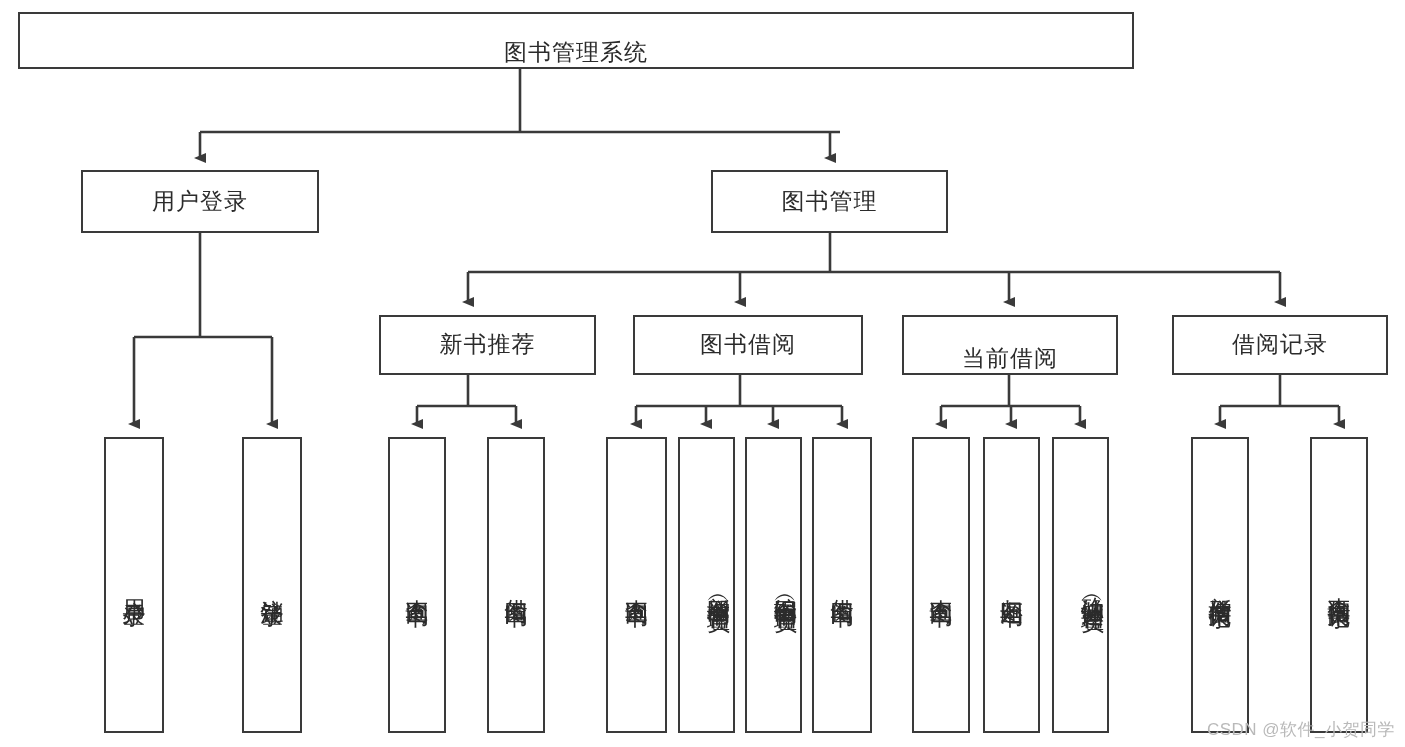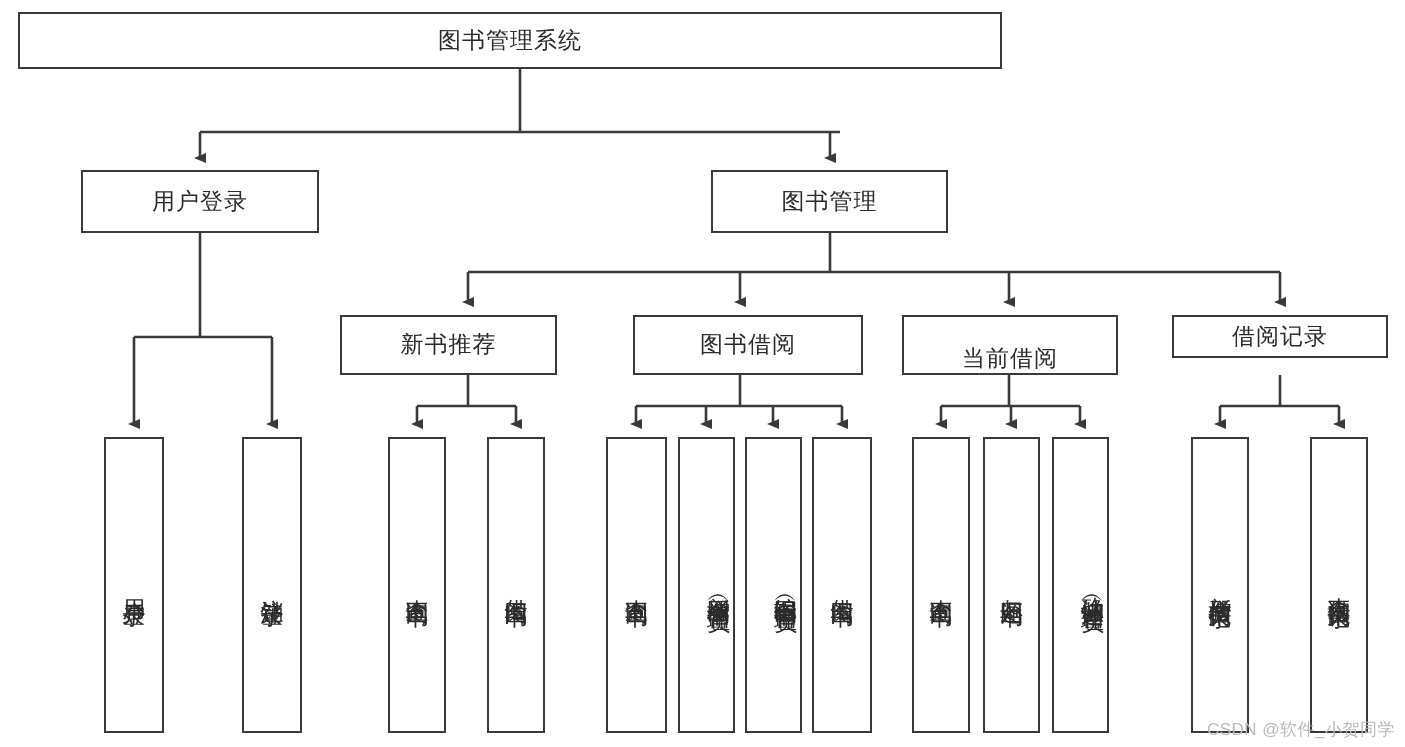--- a/index.html
+++ b/index.html
@@ -120,45 +120,45 @@
       <path d="M1080,406 L1080,424" marker-end="url(#arrow)"></path>
 
       <path d="M1280,375 L1280,406"></path>
       <path d="M1220,406 L1339,406"></path>
       <path d="M1220,406 L1220,424" marker-end="url(#arrow)"></path>
       <path d="M1339,406 L1339,424" marker-end="url(#arrow)"></path>
 
     </g>
   </svg>
 
-  <div class="node horiz" style="left:18px; top:12px; width:984px; height:57px;">
+  <div class="node horiz" style="left:18px; top:12px; width:1116px; height:57px;align-items:flex-end;">
     <span>图书管理系统</span>
   </div>
 
   <div class="node horiz" style="left:81px; top:170px; width:238px; height:63px;">
     <span>用户登录</span>
   </div>
 
   <div class="node horiz" style="left:711px; top:170px; width:237px; height:63px;align-items:center;">
     <span>图书管理</span>
   </div>
 
-  <div class="node horiz" style="left:340px; top:315px; width:217px; height:60px;">
+  <div class="node horiz" style="left:379px; top:315px; width:217px; height:60px;">
     <span>新书推荐</span>
   </div>
 
   <div class="node horiz" style="left:633px; top:315px; width:230px; height:60px;">
     <span>图书借阅</span>
   </div>
 
   <div class="node horiz" style="left:902px; top:315px; width:216px; height:60px;align-items:flex-end;">
     <span>当前借阅</span>
   </div>
 
-  <div class="node horiz" style="left:1172px; top:315px; width:216px; height:43px;">
+  <div class="node horiz" style="left:1172px; top:315px; width:216px; height:60px;">
     <span>借阅记录</span>
   </div>
 
   <div class="node vert midalign" style="left:104px; top:437px; width:60px; height:296px;">
     <span class="vtext">用户登录</span>
   </div>
 
   <div class="node vert midalign" style="left:242px; top:437px; width:60px; height:296px;">
     <span class="vtext">注销登录</span>
   </div>

